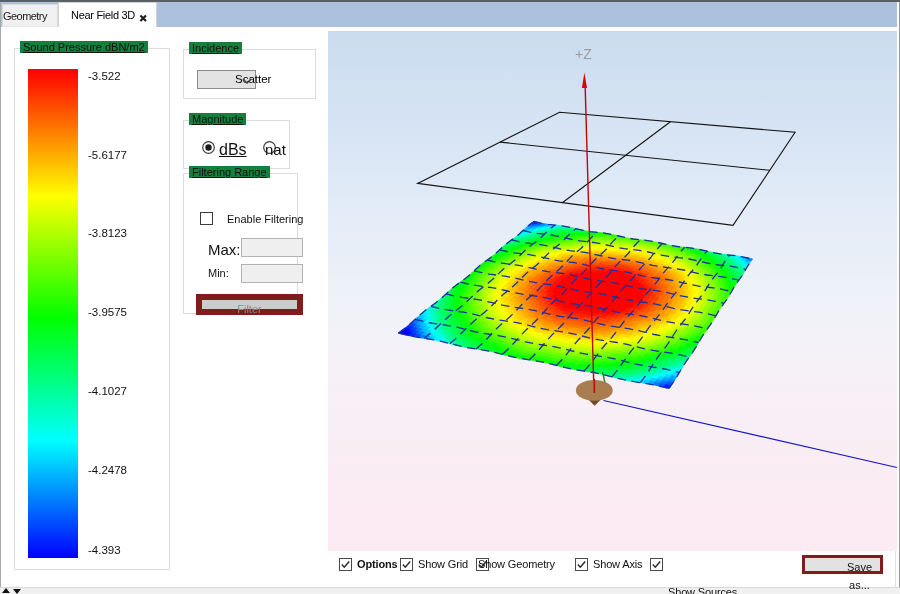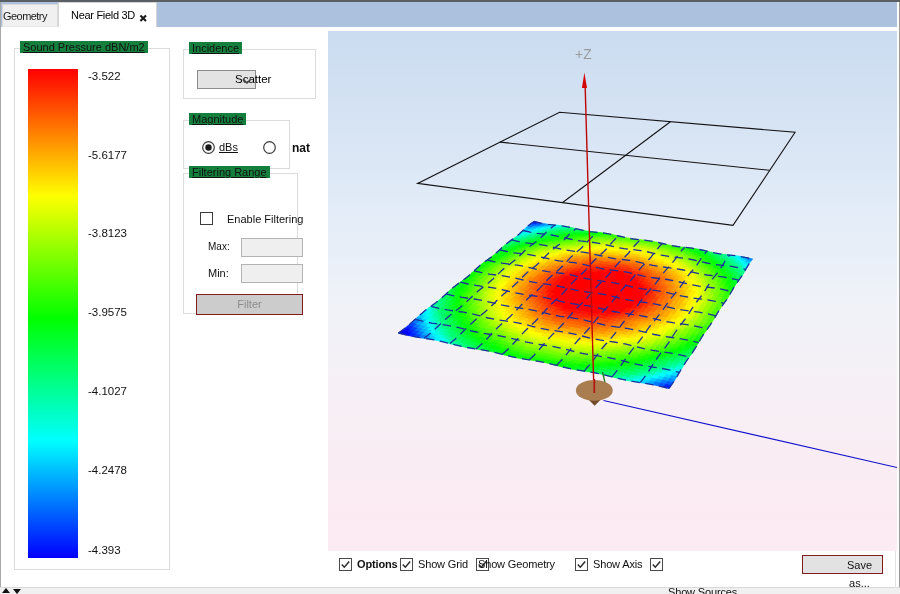--- a/index.html
+++ b/index.html
@@ -49,36 +49,36 @@
     </svg>
 </div>
 
 <div class="gb" style="left:183px;top:120px;width:107px;height:49px;">
     <span>Magnitude</span>
   </div>
 <svg class="abs" style="left:202px;top:141px;" width="13" height="13">
     <circle cx="6.5" cy="6.5" r="5.8" fill="#fff" stroke="#3c3c3c" stroke-width="1.2"></circle>
     <circle cx="6.5" cy="6.5" r="3.2" fill="#1a1a1a"></circle>
   </svg>
-<div class="abs" style="left:219px;top:141px;font-size:11px;color:#111;text-decoration:underline;">dBs</div>
+<div class="abs" style="left:219px;top:141px;font-size:16px;color:#111;text-decoration:underline;">dBs</div>
 <svg class="abs" style="left:263px;top:141px;" width="13" height="13">
     <circle cx="6.5" cy="6.5" r="5.8" fill="#fff" stroke="#3c3c3c" stroke-width="1.2"></circle>
   </svg>
-<div class="abs" style="left:292px;top:141px;font-size:12px;color:#111;font-weight:bold;">nat</div>
+<div class="abs" style="left:265px;top:141px;font-size:15px;color:#111;">nat</div>
 
 <div class="gb" style="left:183px;top:173px;width:115px;height:141px;">
     <span>Filtering Range</span>
   </div>
 <div class="abs" style="left:200px;top:212px;width:13px;height:13px;background:#fff;border:1px solid #3c3c3c;"></div>
 <div class="abs" style="left:218px;top:213px;font-size:11px;color:#111;margin-left:9px;">Enable Filtering</div>
-<div class="abs" style="left:208px;top:241px;font-size:10px;color:#111;">Max:</div>
+<div class="abs" style="left:208px;top:241px;font-size:15px;color:#111;">Max:</div>
 <div class="abs" style="left:241px;top:238px;width:62px;height:19px;background:#efefef;border:1px solid #b3b3b3;"></div>
 <div class="abs" style="left:208px;top:267px;font-size:11px;color:#111;">Min:</div>
 <div class="abs" style="left:241px;top:264px;width:62px;height:19px;background:#efefef;border:1px solid #b3b3b3;"></div>
-<div class="abs" style="left:196px;top:294px;width:107px;height:21px;background:#cccccc;border:1px solid #7f1d1d;font-size:11px;color:#8b8b8b;text-align:center;line-height:19px;">Filter</div>
+<div class="abs" style="left:196px;top:294px;width:107px;height:21px;background:#cccccc;border:6px solid #7f1d1d;font-size:11px;color:#8b8b8b;text-align:center;line-height:19px;">Filter</div>
 
 <div class="abs" style="left:328px;top:31px;width:569px;height:520px;background:linear-gradient(180deg,#cbdcf0 0%,#d4e2f3 15%,#e3ecf8 35%,#eff2f8 52%,#f5f1f6 65%,#f9edf4 80%,#fbeaf2 93%,#fcebf3 100%);"></div>
 <svg width="569" height="520" viewBox="328 31 569 520" style="position:absolute;left:328px;top:31px;">
     <g>
 <text x="575" y="59" font-size="14" fill="#9b9b9b" font-family="Liberation Sans, sans-serif">+Z</text>
 <g stroke="#141414" stroke-width="1.1" fill="none">
         <polygon points="417.7,183.4 733.0,225.4 795.1,132.3 559.6,112.2" fill="none"></polygon>
         <line x1="562.3" y1="202.7" x2="670.4" y2="121.7"></line>
         <line x1="500.0" y1="142.1" x2="769.7" y2="170.3"></line>
       </g>
@@ -202,12 +202,12 @@
   </div>
 <div style="position:absolute;left:593px;top:558px;font-size:11px;line-height:13px;letter-spacing:-0.15px;color:#111;">Show Axis</div>
 <div style="position:absolute;left:650px;top:558px;width:13px;height:13px;">
     <svg width="13" height="13" viewBox="0 0 13 13" style="position:absolute;left:0;top:0">
       <rect x="0.5" y="0.5" width="12" height="12" fill="#fff" stroke="#4a4a4a"></rect>
       <polyline points="2.8,6.6 5.3,9.2 10.2,3.6" fill="none" stroke="#2c2c2c" stroke-width="1.5"></polyline>
     </svg>
   </div>
 <div style="position:absolute;left:668px;top:586px;font-size:11px;line-height:13px;letter-spacing:-0.15px;color:#111;">Show Sources</div>
 <div class="abs" style="left:895px;top:551px;width:1px;height:37px;background:#e2e2e2;"></div>
-<div class="abs" style="left:802px;top:555px;width:81px;height:19px;background:#e2e2e2;border:1px solid #7f1d1d;font-size:11px;color:#111;text-align:center;line-height:18px;padding-left:34px;">Save as...</div>
+<div class="abs" style="left:802px;top:555px;width:81px;height:19px;background:#e2e2e2;border:3px solid #7f1d1d;font-size:11px;color:#111;text-align:center;line-height:18px;padding-left:34px;">Save as...</div>
 </body></html>

